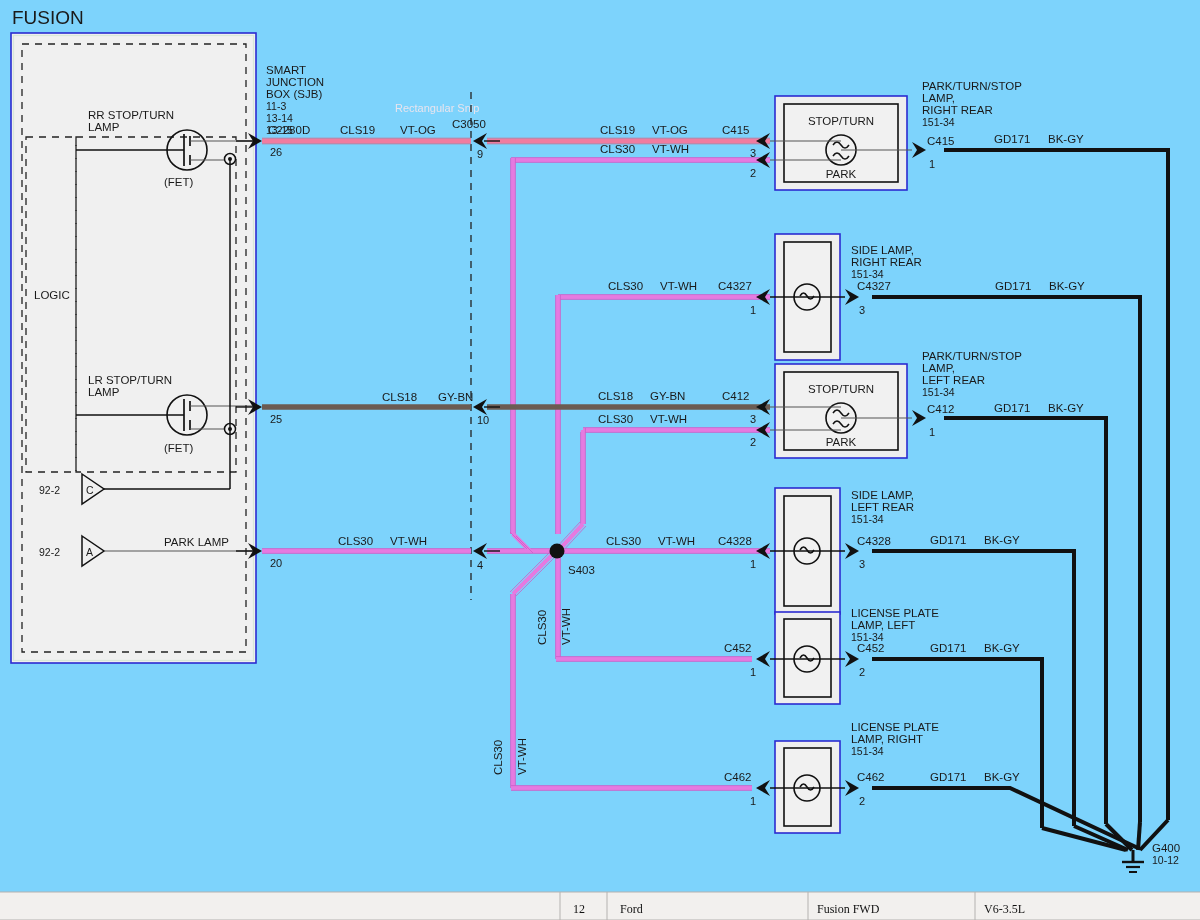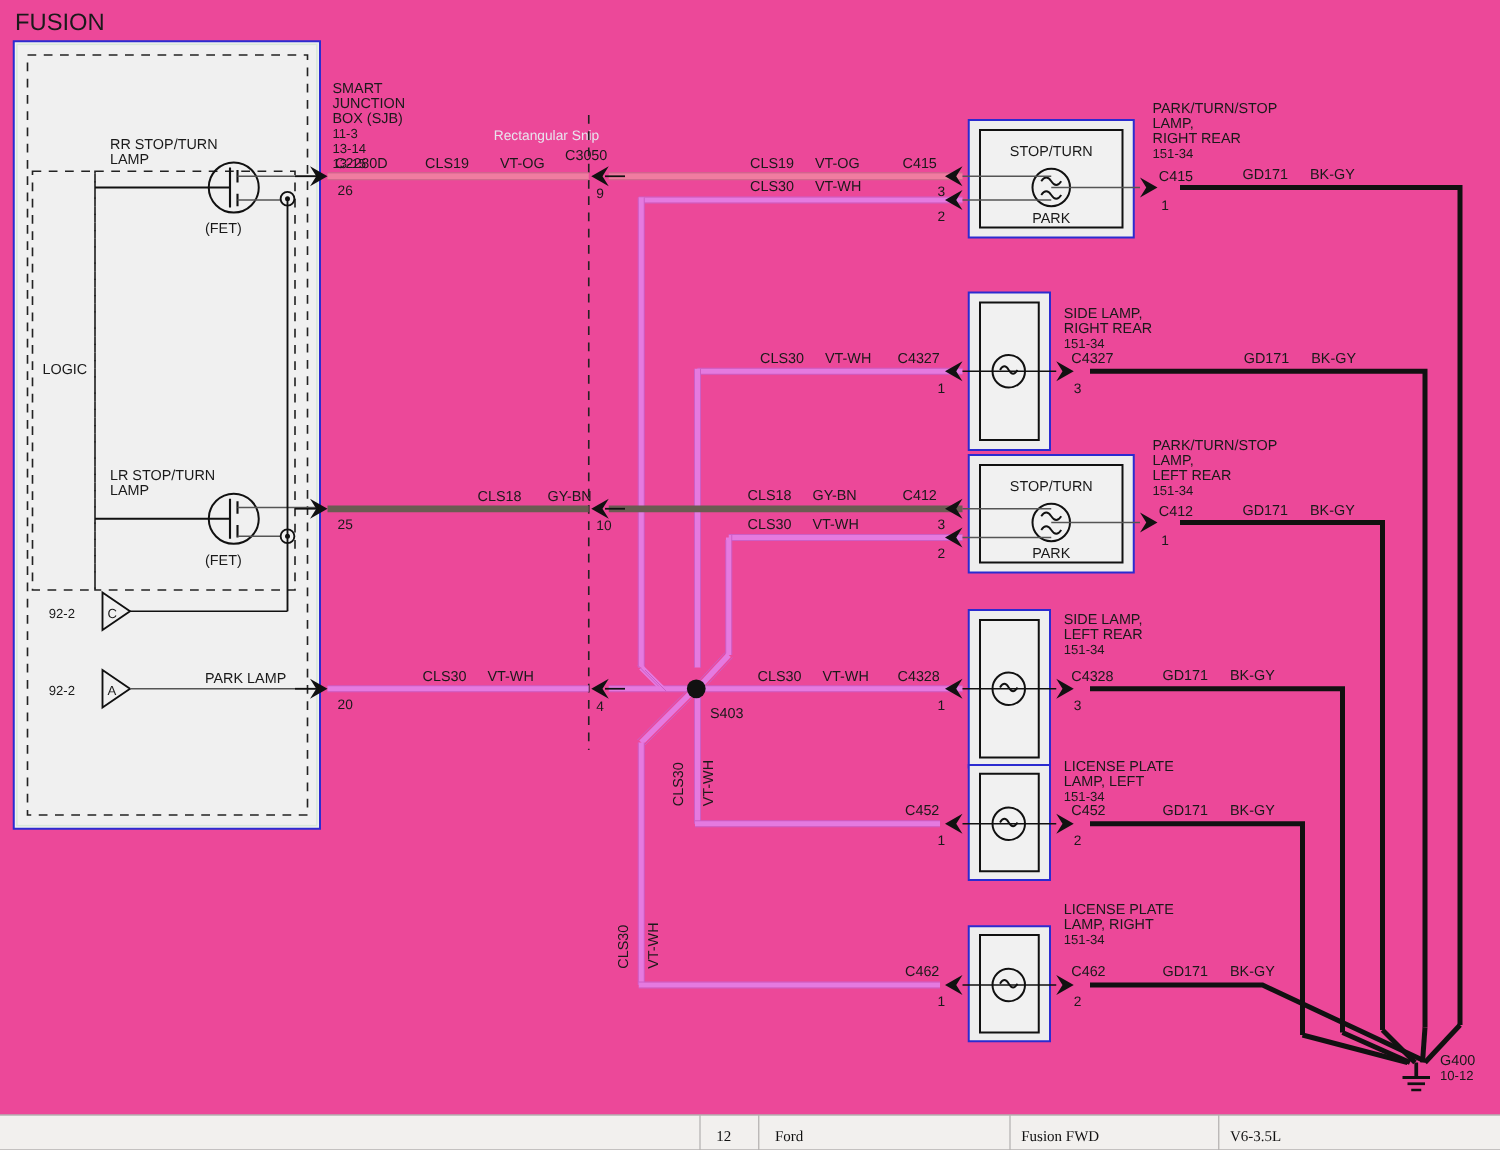--- a/index.html
+++ b/index.html
@@ -1,17 +1,17 @@
 <!DOCTYPE html>
 <html><head>
 <meta charset="utf-8">
 <style>
   html,body{margin:0;padding:0;background:#ffffff;}
   body{width:1200px;height:920px;font-family:"Liberation Sans",sans-serif;overflow:hidden;}
-  #root{position:relative;width:1200px;height:920px;background:#ec4899;}
+  #root{position:relative;width:1200px;height:920px;background:#7dd3fc;}
   svg.diagram{position:absolute;left:0;top:0;width:1200px;height:920px;}
   .ttl{font-family:"Liberation Sans",sans-serif;font-size:19px;fill:#1a1a1a;}
   .lbl{font-family:"Liberation Sans",sans-serif;font-size:11.5px;fill:#1a1a1a;}
   .lbl-sm{font-family:"Liberation Sans",sans-serif;font-size:10.5px;fill:#1a1a1a;}
   .lbl-pin{font-family:"Liberation Sans",sans-serif;font-size:11px;fill:#1a1a1a;}
   .foot{font-family:"Liberation Serif",serif;font-size:12px;fill:#111;}
   .wm{font-family:"Liberation Sans",sans-serif;font-size:11px;fill:#e8e4ee;}
 </style>
 </head>
 <body>

